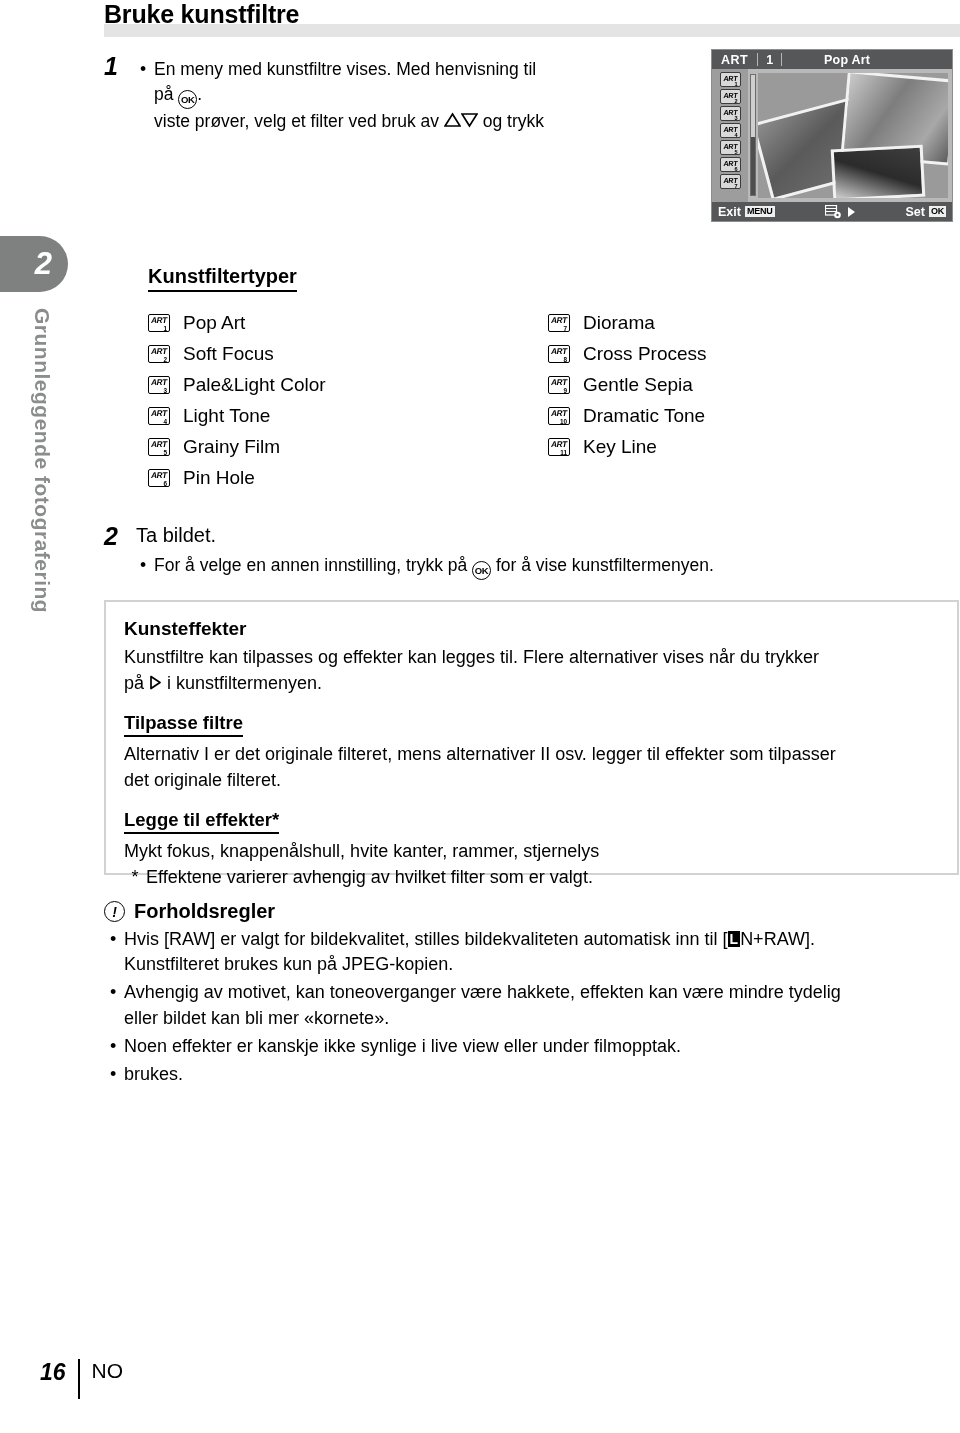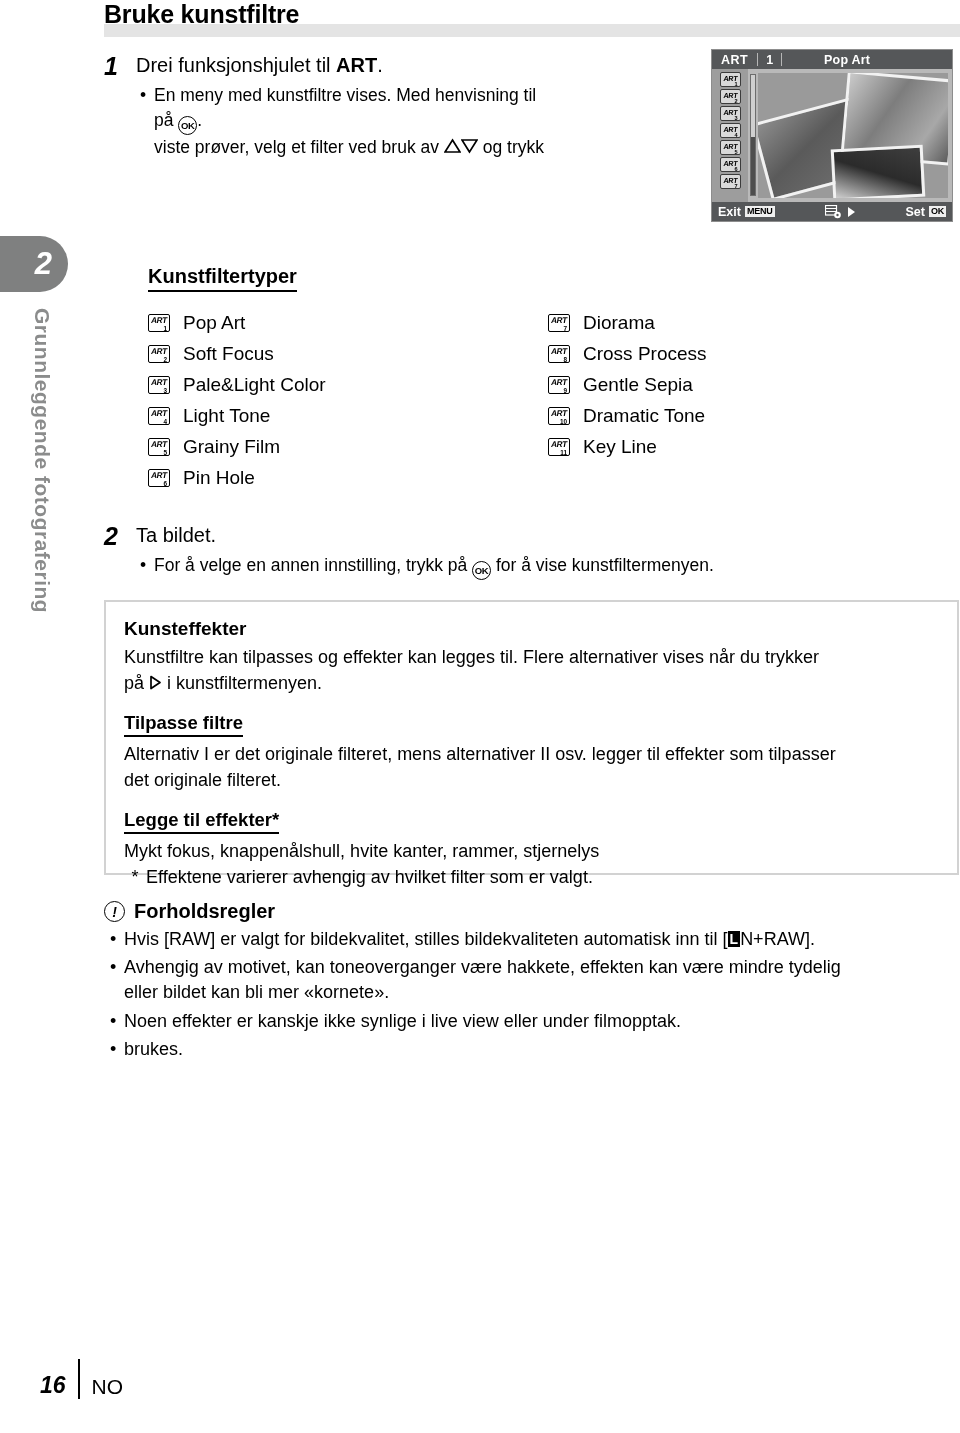--- a/index.html
+++ b/index.html
@@ -206,44 +206,41 @@
     display: flex; font-size: 18px; line-height: 1.4; margin-top: 3px;
   }
   .caution-item .dot { flex: 0 0 20px; padding-left: 6px; }
   .inv {
     display: inline-block; background: #000; color: #fff;
     font-weight: bold; font-size: 14px; padding: 0 2px;
     line-height: 16px; vertical-align: 1px;
   }
 
   
-  .footer { position: absolute; left: 40px; bottom: 34px; display: flex; align-items: flex-end; }
+  .footer { position: absolute; left: 40px; bottom: 34px; display: flex; align-items: flex-start; }
   .footer-num { font-size: 23px; font-weight: bold; font-style: italic; }
   .footer-rule { width: 2px; height: 40px; background: #000; margin: 0 12px; }
   .footer-lang { font-size: 21px; }
 </style>
 </head>
 <body>
 
 <div class="page">
 
   <div class="chapter-tab">
     <div class="chapter-tab-num">2</div>
   </div>
   <div class="chapter-title">Grunnleggende fotografering</div>
 
   <div class="header-band"></div>
   <div class="page-title">Bruke kunstfiltre</div>
 
   <div class="step" style="left:104px; top:52px; width:600px;">
     <div class="step-num">1</div>
     <div class="step-body">
-      <div class="step-title">
-        <span>Drei funksjonshjulet til </span><b>ART</b><span>.</span>
-      </div>
       <div class="bullet-line">
         <div class="bullet-dot">•</div>
         <div>
           <div>En meny med kunstfiltre vises. Med henvisning til</div>
           <div>
             <span>på </span><span class="ok-ico">OK</span><span>.</span>
           </div>
           <div>
             <span>viste prøver, velg et filter ved bruk av </span><span class="tri"><svg width="17" height="16" viewBox="0 0 17 16">
                   <polygon points="8.5,2 16,14 1,14" fill="none" stroke="#000" stroke-width="1.7"></polygon>
@@ -463,20 +460,21 @@
   <div class="caution" style="left:104px; top:900px; width:856px;">
     <div class="caution-head">
       <span class="excl-ico">!</span>
       <span>Forholdsregler</span>
     </div>
     <ul class="caution-list">
       <li class="caution-item">
         <span class="dot">•</span>
         <span>
           <span><span>Hvis [RAW] er valgt for bildekvalitet, stilles bildekvaliteten automatisk inn til [</span><span class="inv">L</span><span>N+RAW].</span></span>
+          <span style="display:block;">Kunstfilteret brukes kun på JPEG-kopien.</span>
         </span>
       </li>
       <li class="caution-item">
         <span class="dot">•</span>
         <span>
           <span style="display:block;">Avhengig av motivet, kan toneoverganger være hakkete, effekten kan være mindre tydelig</span>
           <span style="display:block;">eller bildet kan bli mer «kornete».</span>
         </span>
       </li>
       <li class="caution-item">

